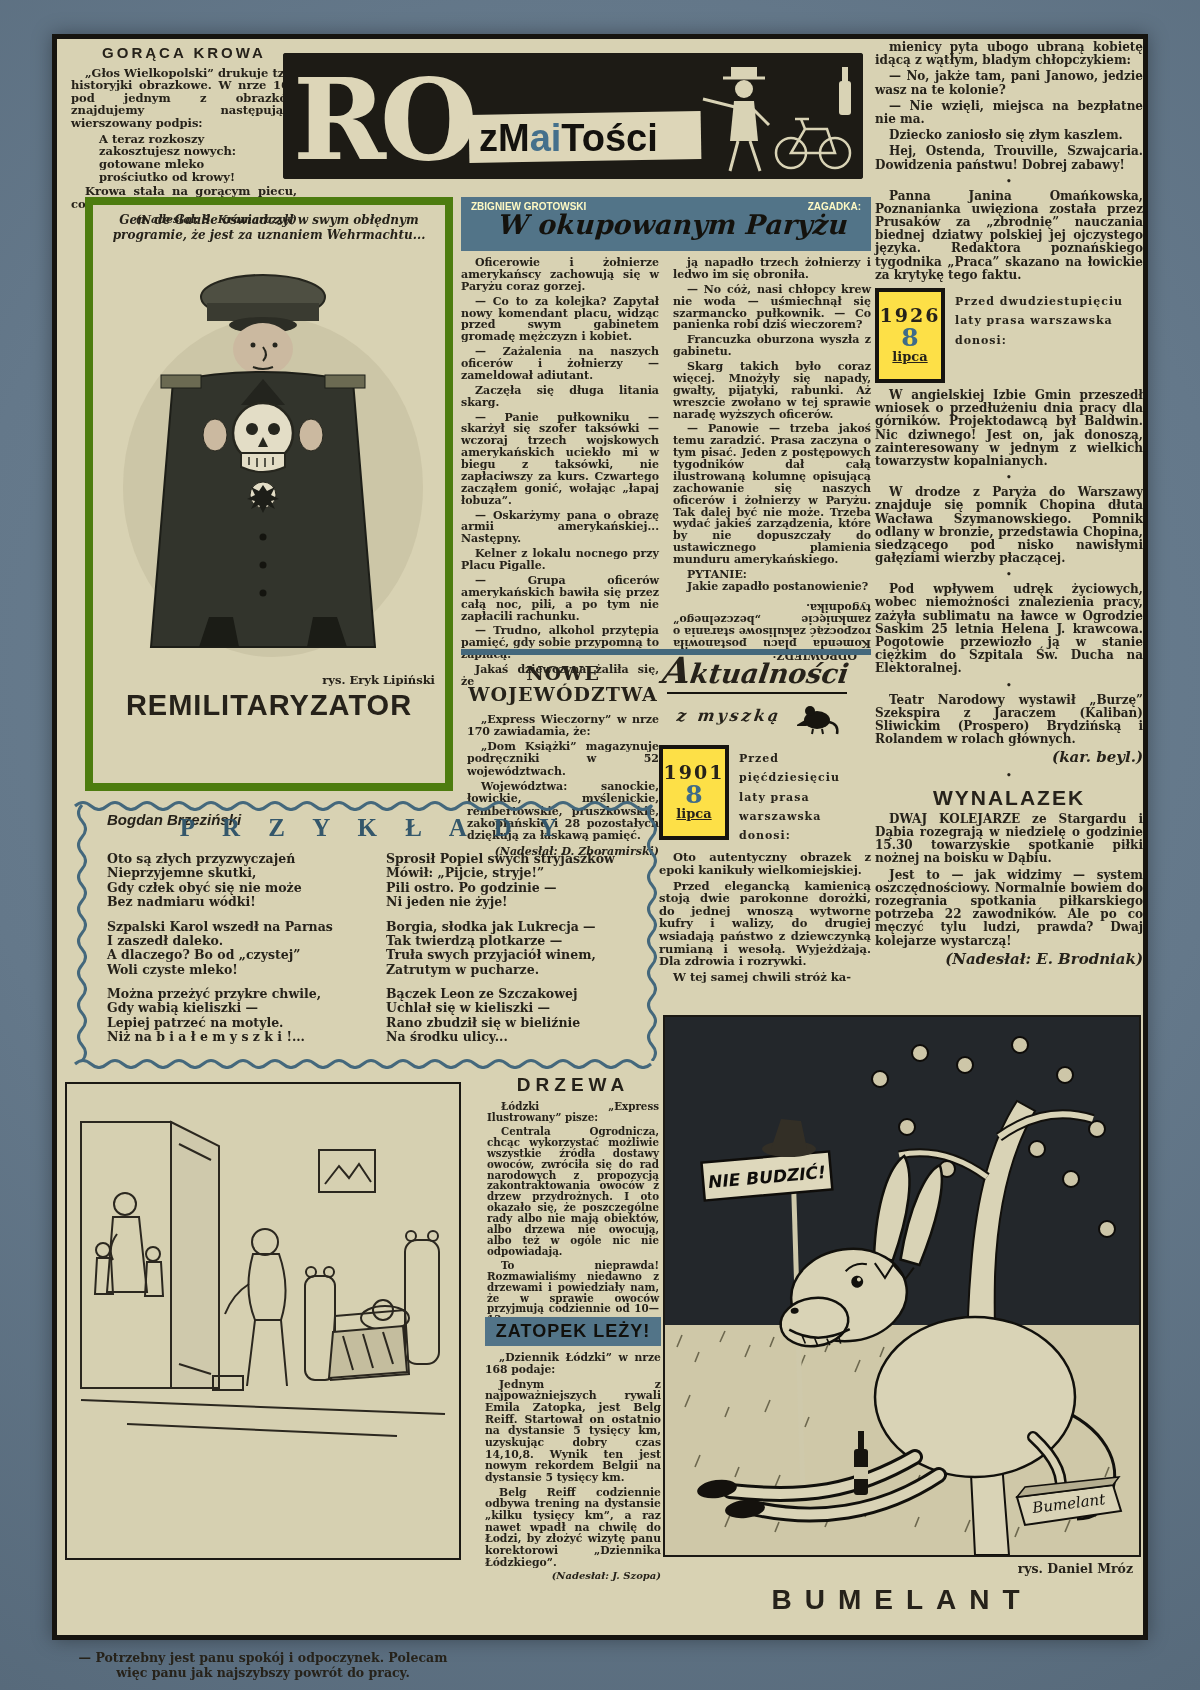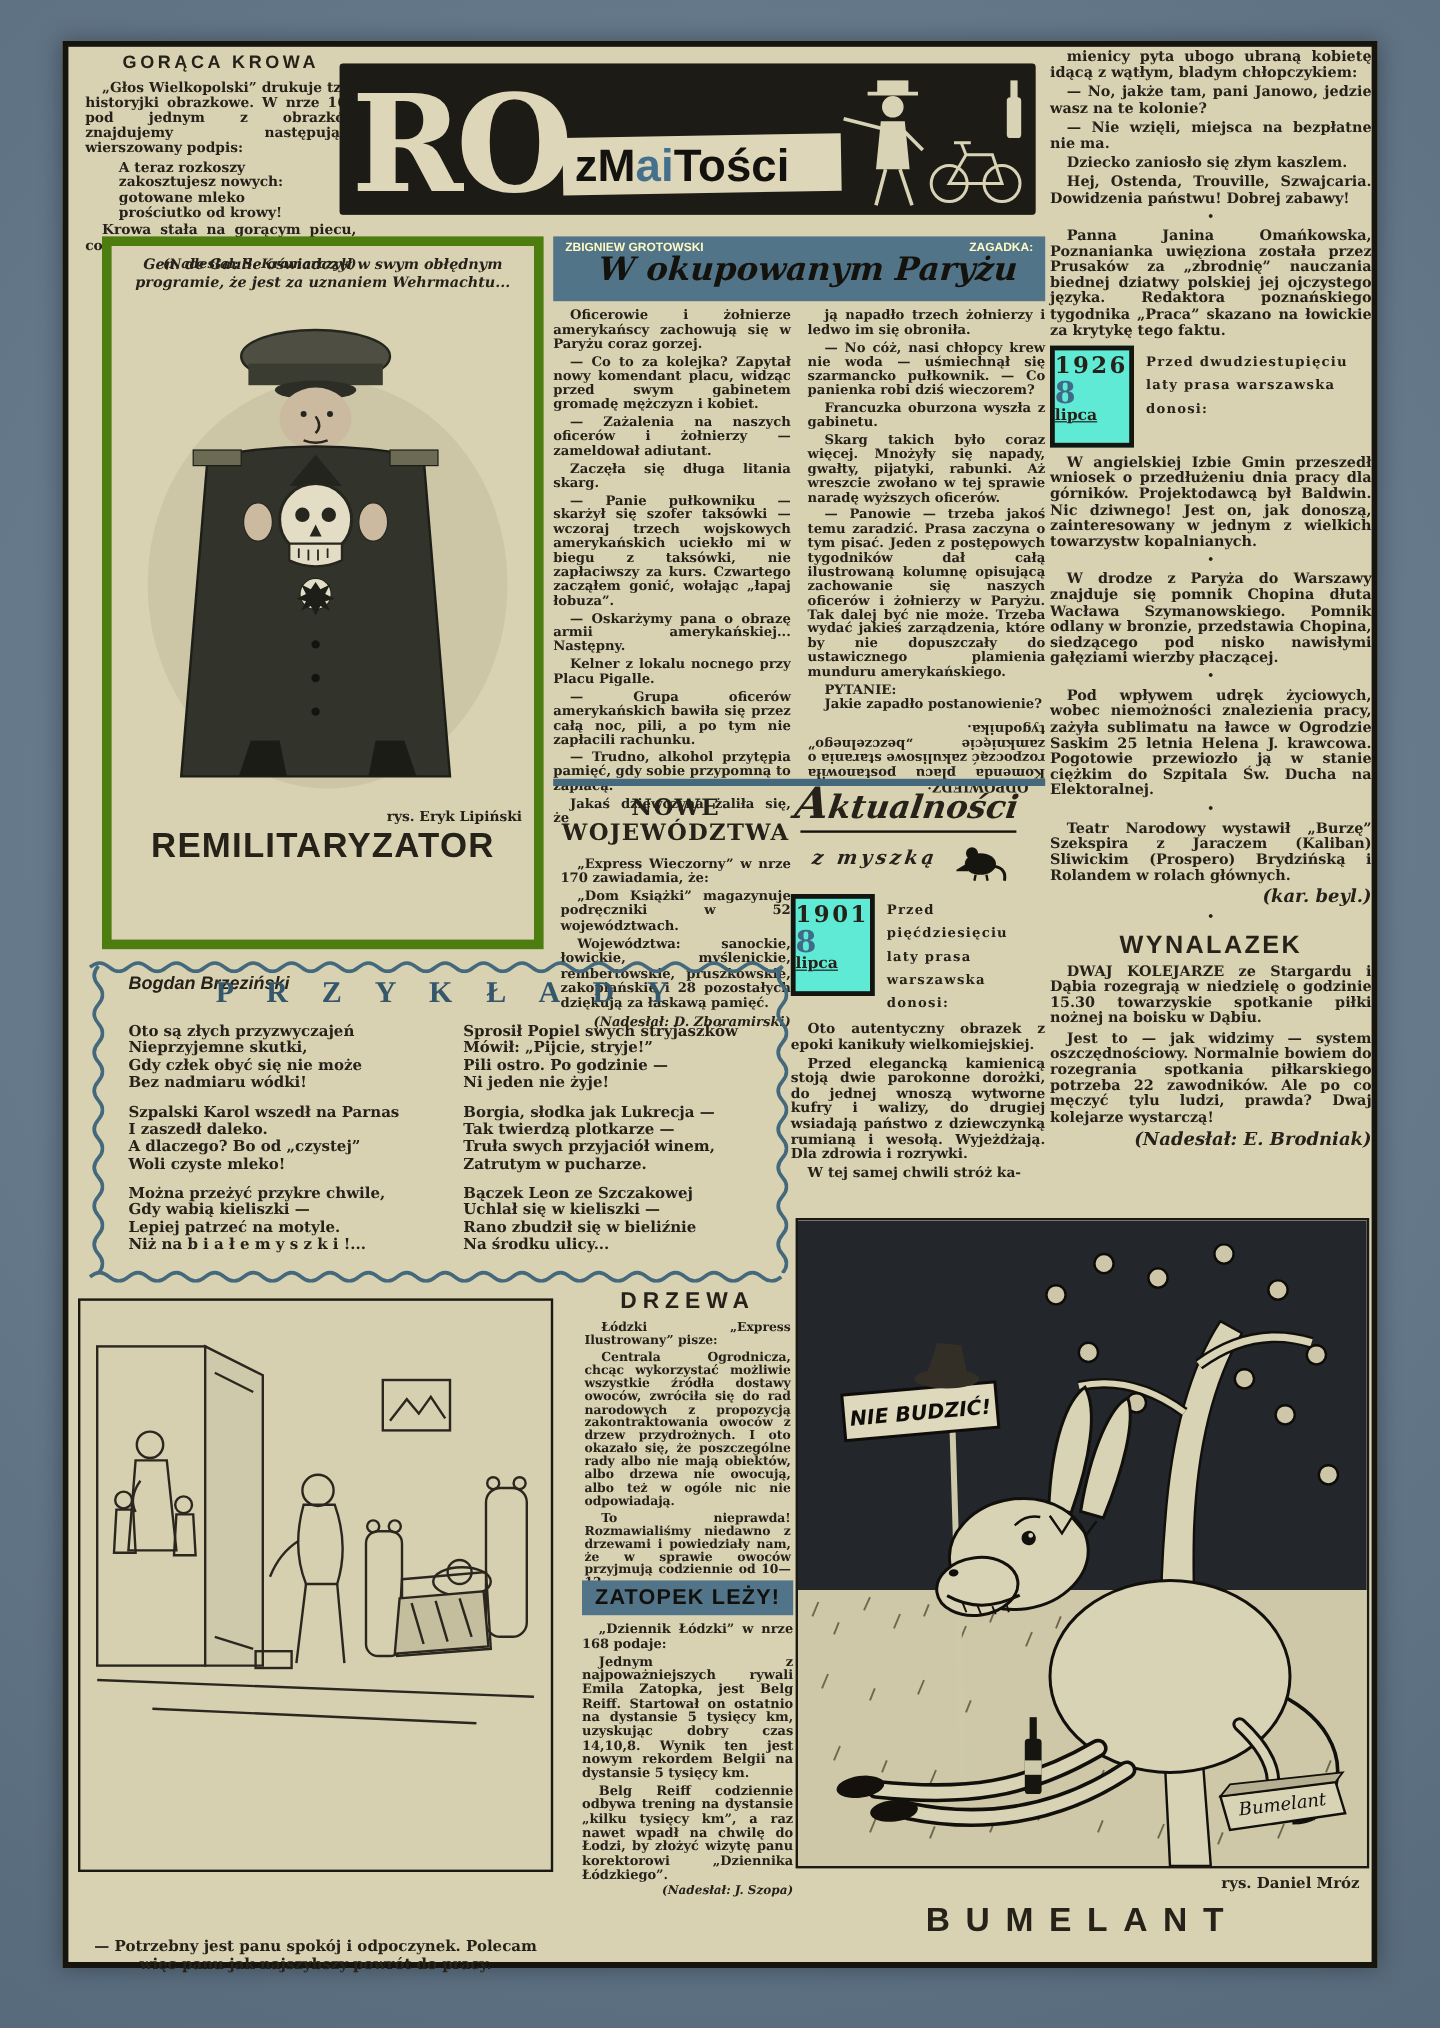--- a/index.html
+++ b/index.html
@@ -24,21 +24,21 @@
   .masthead{background:#1d1b15;border-radius:3px;overflow:hidden;}
   .masthead svg{display:block;}
   
   .goraca{font-size:11.5px;line-height:1.1;font-weight:bold;}
   .goraca h2{font-family:"Liberation Sans",sans-serif;font-size:15px;letter-spacing:3px;text-align:center;margin:0 0 5px 0;}
   .goraca .verse{margin:2px 0 2px 28px;font-weight:bold;}
   
   .rightcol{font-size:12px;line-height:1.1;font-weight:bold;}
   .rightcol .credit{font-size:15px;}
   .daterow{display:flex;gap:10px;margin:6px 0;}
-  .datebox{width:62px;height:74px;border:4px solid #16140f;background:#5eead4;flex:none;padding-top:3px;box-sizing:content-box;}
+  .datebox{width:62px;height:74px;border:4px solid #16140f;background:#fde047;text-align:center;flex:none;padding-top:13px;box-sizing:content-box;}
   .datebox .yr{font-size:19px;letter-spacing:2px;font-weight:bold;}
   .datebox .dy{font-size:25px;line-height:24px;font-weight:bold;color:#3f6b88;}
   .datebox .mo{font-size:13px;font-weight:bold;text-decoration:underline;}
   .datelead{font-size:11px;font-weight:bold;letter-spacing:1px;line-height:1.75;padding-top:4px;}
   .wyn-title{font-family:"Liberation Sans",sans-serif;font-size:21px;letter-spacing:2px;text-align:center;margin:6px 0 4px 0;font-weight:bold;}
   
   .dgbox{border:8px solid #4d7c0f;box-sizing:border-box;padding:8px 10px;}
   .dgcap{font-style:italic;font-weight:bold;font-size:12px;text-align:center;line-height:1.25;margin-bottom:4px;}
   .dgartist{font-size:11.5px;font-weight:bold;text-align:right;margin-top:-2px;}
   .dgtitle{font-family:"Liberation Sans",sans-serif;font-weight:bold;font-size:29px;letter-spacing:1px;text-align:center;margin-top:2px;}
@@ -358,21 +358,21 @@
         <circle cx="316" cy="226" r="10"></circle>
         <path d="M266 248 L336 242 L340 288 L262 294 Z" fill="#c4bd9e"></path>
         <line x1="276" y1="252" x2="286" y2="286"></line>
         <line x1="296" y1="250" x2="306" y2="284"></line>
         <line x1="316" y1="248" x2="326" y2="280"></line>
         <line x1="14" y1="316" x2="378" y2="330"></line>
         <line x1="60" y1="340" x2="330" y2="352"></line>
       </g>
     </svg>
   </div>
-  <div class="abs doc-cap" style="left:4px;top:1575px;width:404px;">— Potrzebny jest panu spokój i odpoczynek. Polecam więc panu jak najszybszy powrót do pracy.</div>
+  <div class="abs doc-cap" style="left:4px;top:1611px;width:404px;">— Potrzebny jest panu spokój i odpoczynek. Polecam więc panu jak najszybszy powrót do pracy.</div>
 
   <div class="abs drzewa" style="left:430px;top:1036px;">
     <h2>DRZEWA</h2>
     <p class="p">Łódzki „Express Ilustrowany” pisze:</p>
     <p class="p">Centrala Ogrodnicza, chcąc wykorzystać możliwie wszystkie źródła dostawy owoców, zwróciła się do rad narodowych z propozycją zakontraktowania owoców z drzew przydrożnych. I oto okazało się, że poszczególne rady albo nie mają obiektów, albo drzewa nie owocują, albo też w ogóle nic nie odpowiadają.</p>
     <p class="p">To nieprawda! Rozmawialiśmy niedawno z drzewami i powiedziały nam, że w sprawie owoców przyjmują codziennie od 10—12.</p>
     <div class="credit">(Nadesłała: J. Domańska)</div>
   </div>
 
   <div class="abs zatopek" style="left:428px;top:1278px;">

